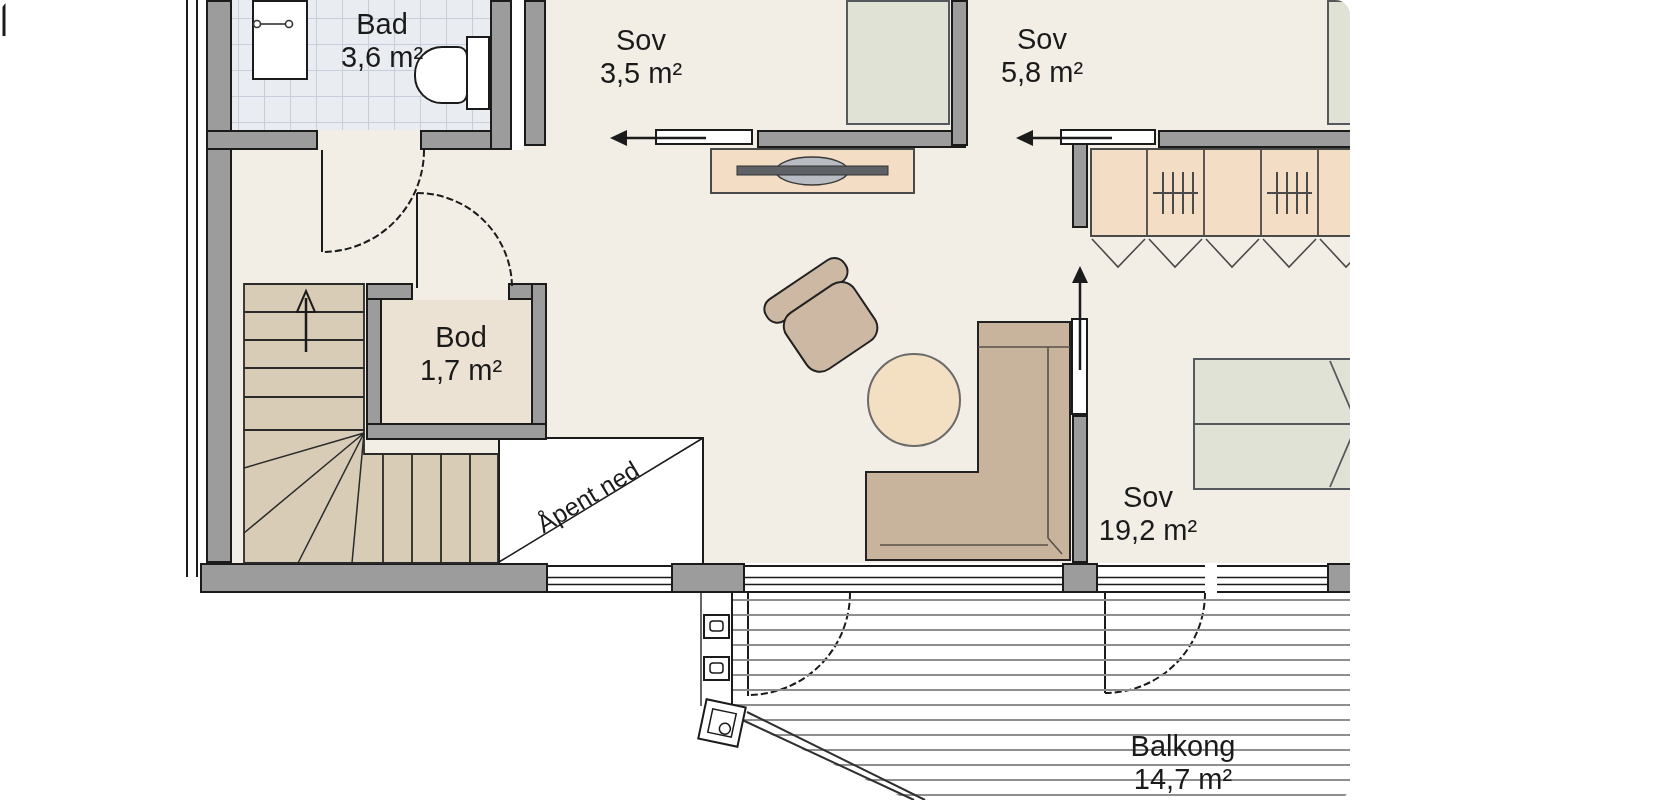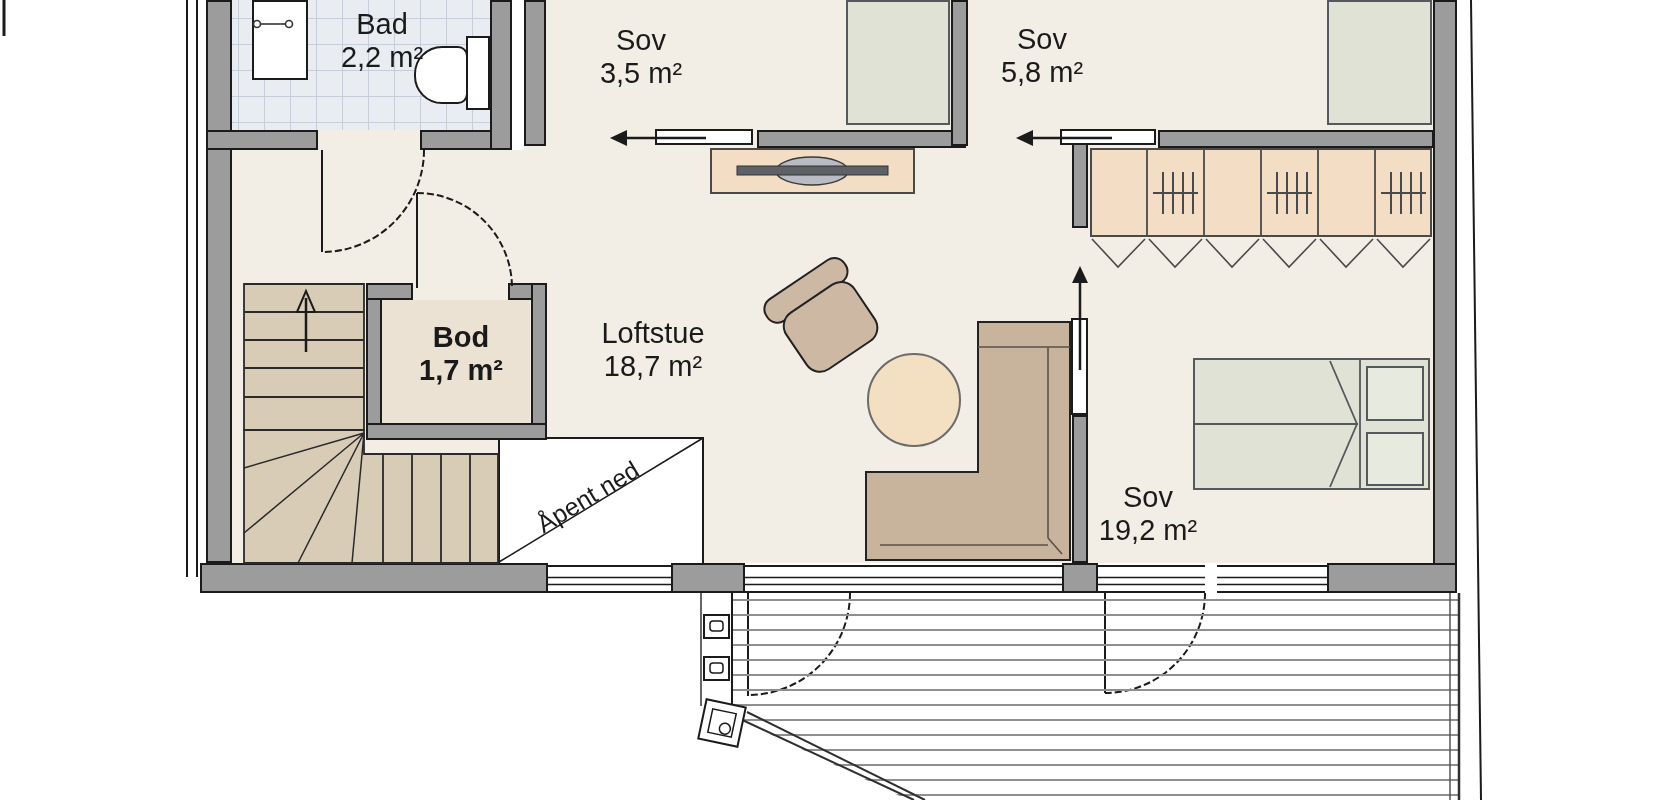--- a/index.html
+++ b/index.html
@@ -1,17 +1,17 @@
 <!DOCTYPE html>
 <html><head>
 <meta charset="utf-8">
 <style>
   html,body{margin:0;padding:0;background:#fff;}
-  .canvas{position:relative;width:1670px;height:800px;background:#ffffff;overflow:hidden;
-          font-family:"Liberation Sans",sans-serif;color:#1a1a1a;}
+  .canvas{position:relative;width:1350px;height:800px;background:#ffffff;overflow:hidden;
+          font-family:"Liberation Sans",sans-serif;color:#1a1a1a;border-radius:15px;}
   .abs{position:absolute;box-sizing:border-box;}
   .floor{background:#f2eee6;}
   .wall{background:#9c9c9c;border:2px solid #1b1b1b;}
   .tiles{background-color:#e9ecf1;
          background-image:linear-gradient(#c7cdd9 1px,transparent 1px),
                           linear-gradient(90deg,#c7cdd9 1px,transparent 1px);
          background-size:26px 26px;background-position:6px -8px;}
   .win{background:#fff;border-top:2px solid #1b1b1b;border-bottom:2px solid #1b1b1b;}
   .leaf{background:#fff;border:2px solid #1b1b1b;}
   .fixture{background:#fff;border:2px solid #1b1b1b;}
@@ -206,38 +206,38 @@
       <g transform="translate(722 723) rotate(12)" fill="#fff" stroke="#1b1b1b">
         <rect x="-20" y="-20" width="40" height="40" stroke-width="2"></rect>
         <rect x="-12" y="-12" width="24" height="24" stroke-width="1.5" fill="none"></rect>
         <circle cx="4" cy="5" r="5.5" stroke-width="1.5" fill="none"></circle>
       </g>
     </g>
   </svg>
 
   <div class="room-label" style="left:382px;top:8px;">
     <div>Bad</div>
-    <div>2,2 m²</div>
+    <div>3,6 m²</div>
   </div>
   <div class="room-label" style="left:641px;top:24px;">
     <div>Sov</div>
     <div>3,5 m²</div>
   </div>
   <div class="room-label" style="left:1042px;top:23px;">
     <div>Sov</div>
     <div>5,8 m²</div>
   </div>
-  <div class="room-label" style="left:461px;top:321px;font-weight:bold;">
+  <div class="room-label" style="left:461px;top:321px;">
     <div>Bod</div>
     <div>1,7 m²</div>
-  </div>
-  <div class="room-label" style="left:653px;top:317px;">
-    <div>Loftstue</div>
-    <div>18,7 m²</div>
   </div>
   <div class="room-label" style="left:1148px;top:481px;">
     <div>Sov</div>
     <div>19,2 m²</div>
   </div>
+  <div class="room-label" style="left:1183px;top:730px;">
+    <div>Balkong</div>
+    <div>14,7 m²</div>
+  </div>
 
   <div class="note-label" style="left:588px;top:497px;">Åpent ned</div>
 
 </div>
 
 </body></html>

